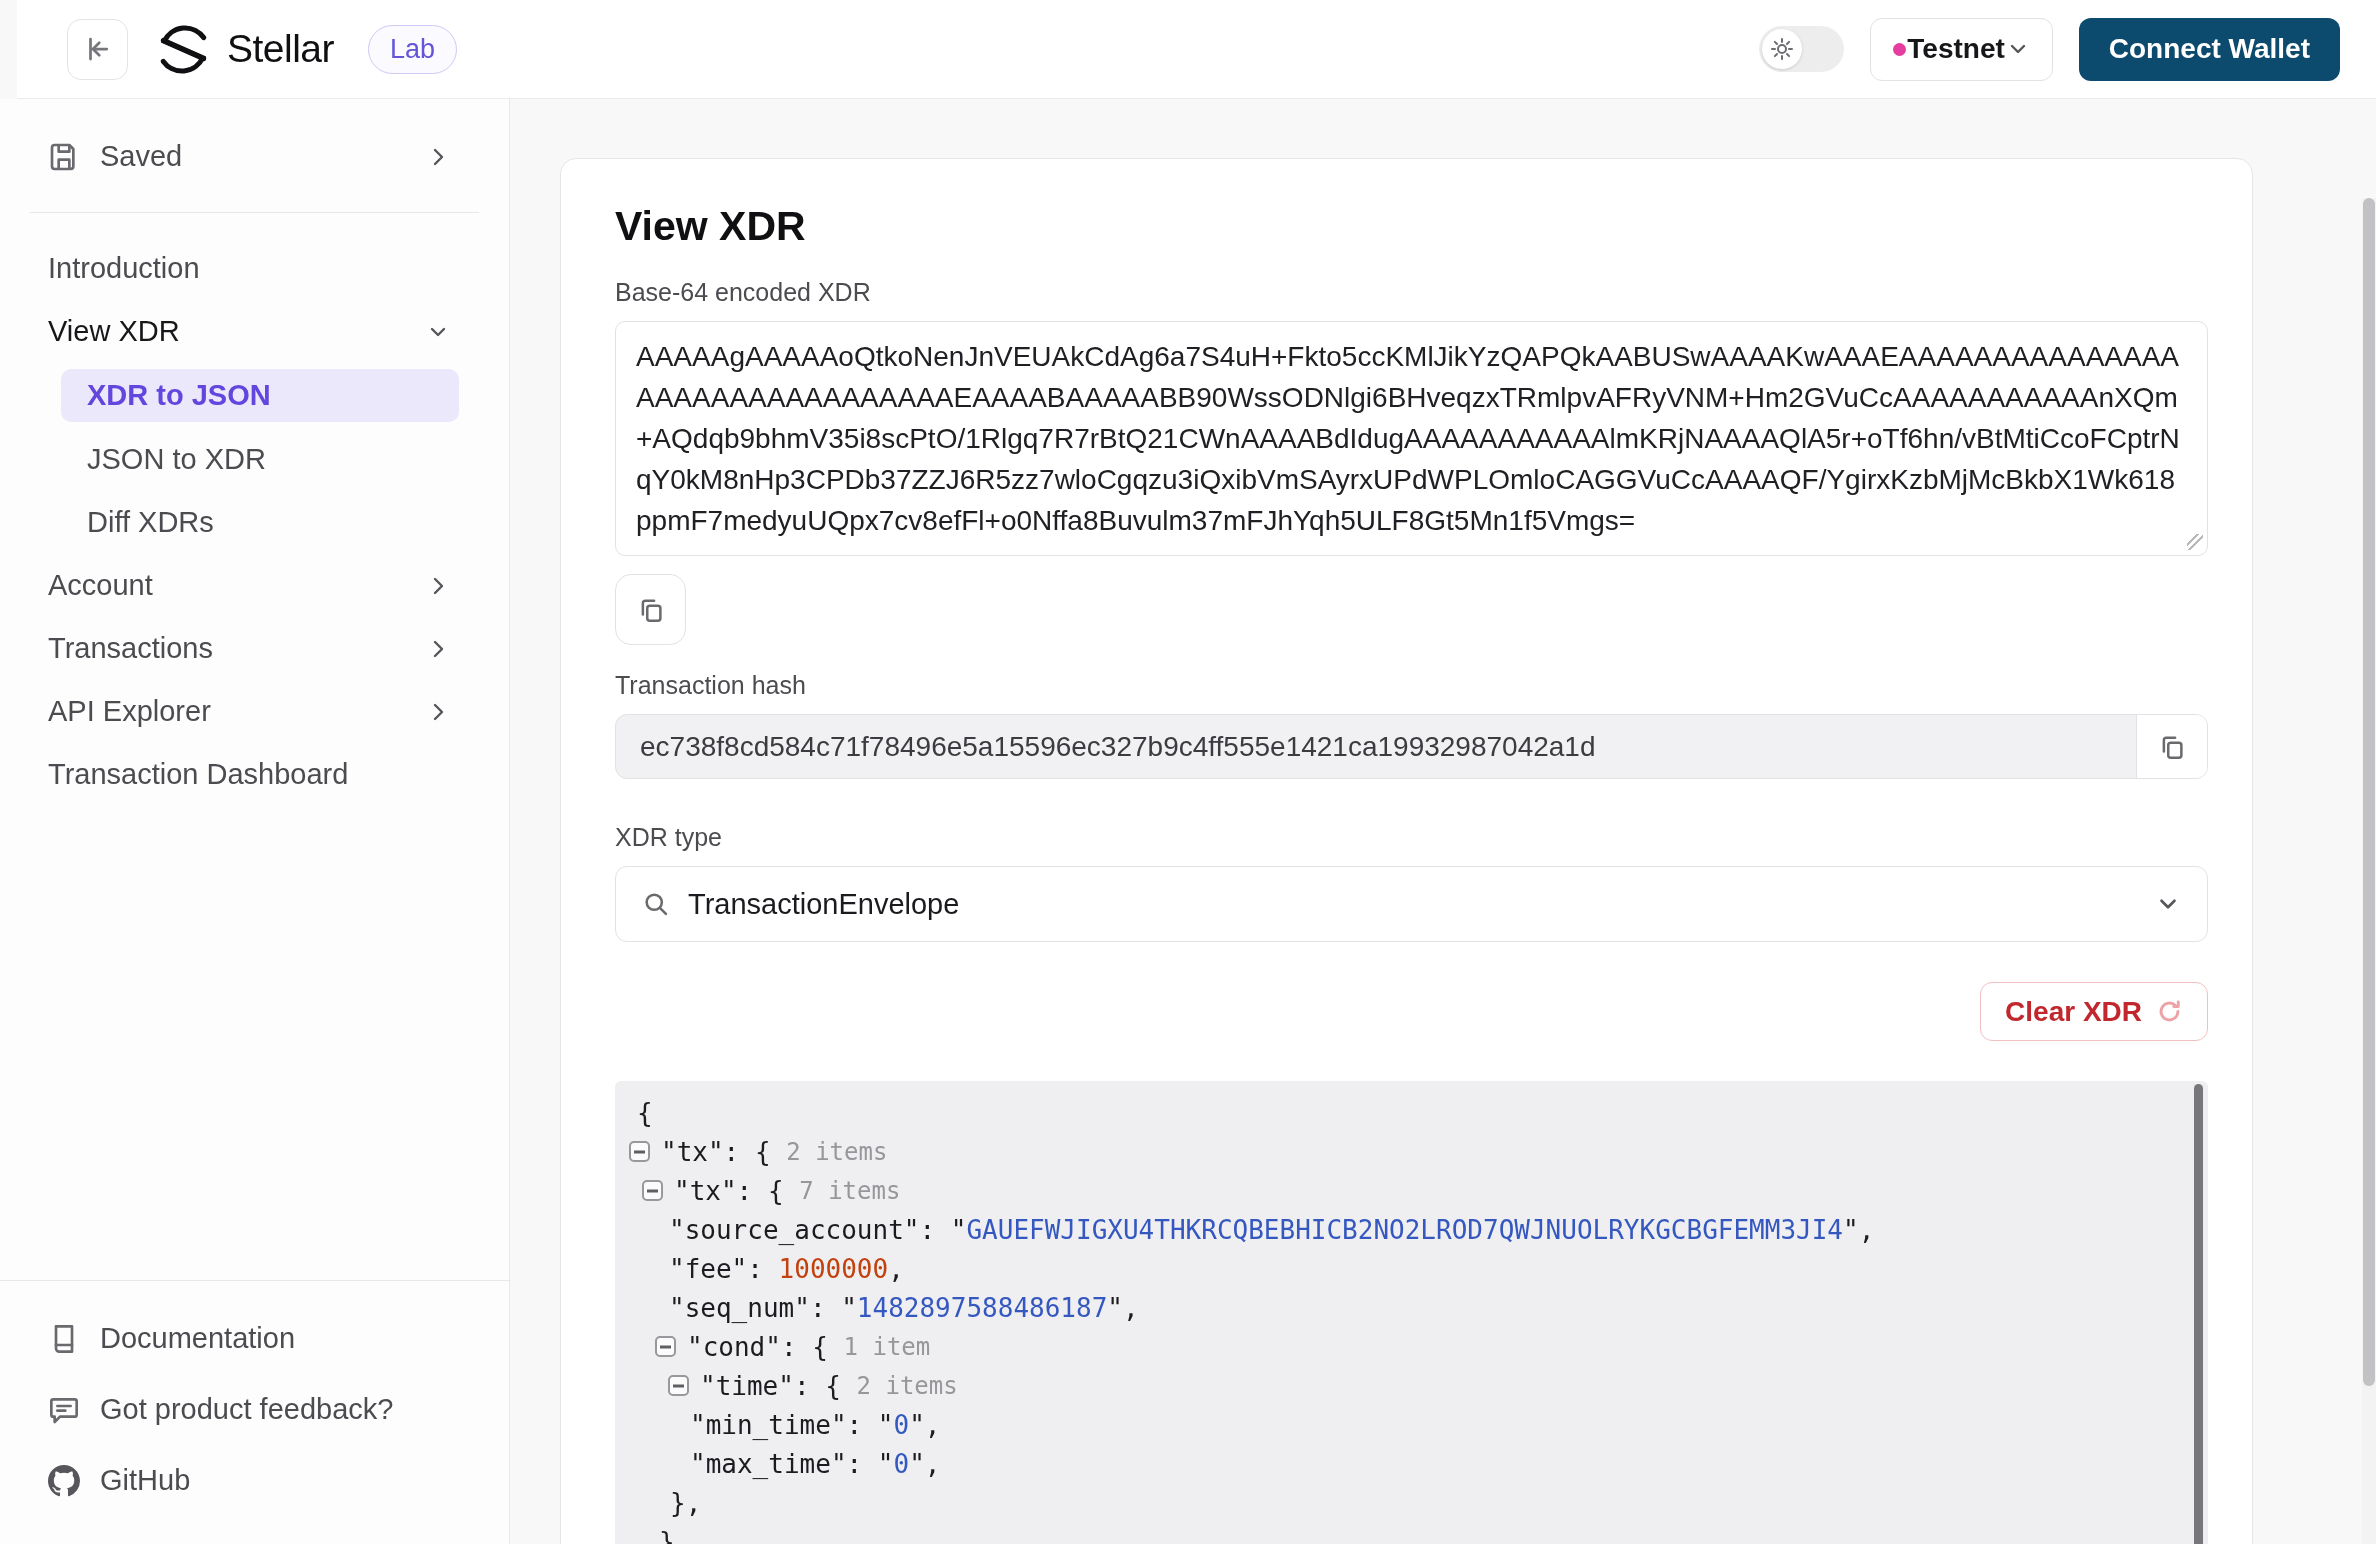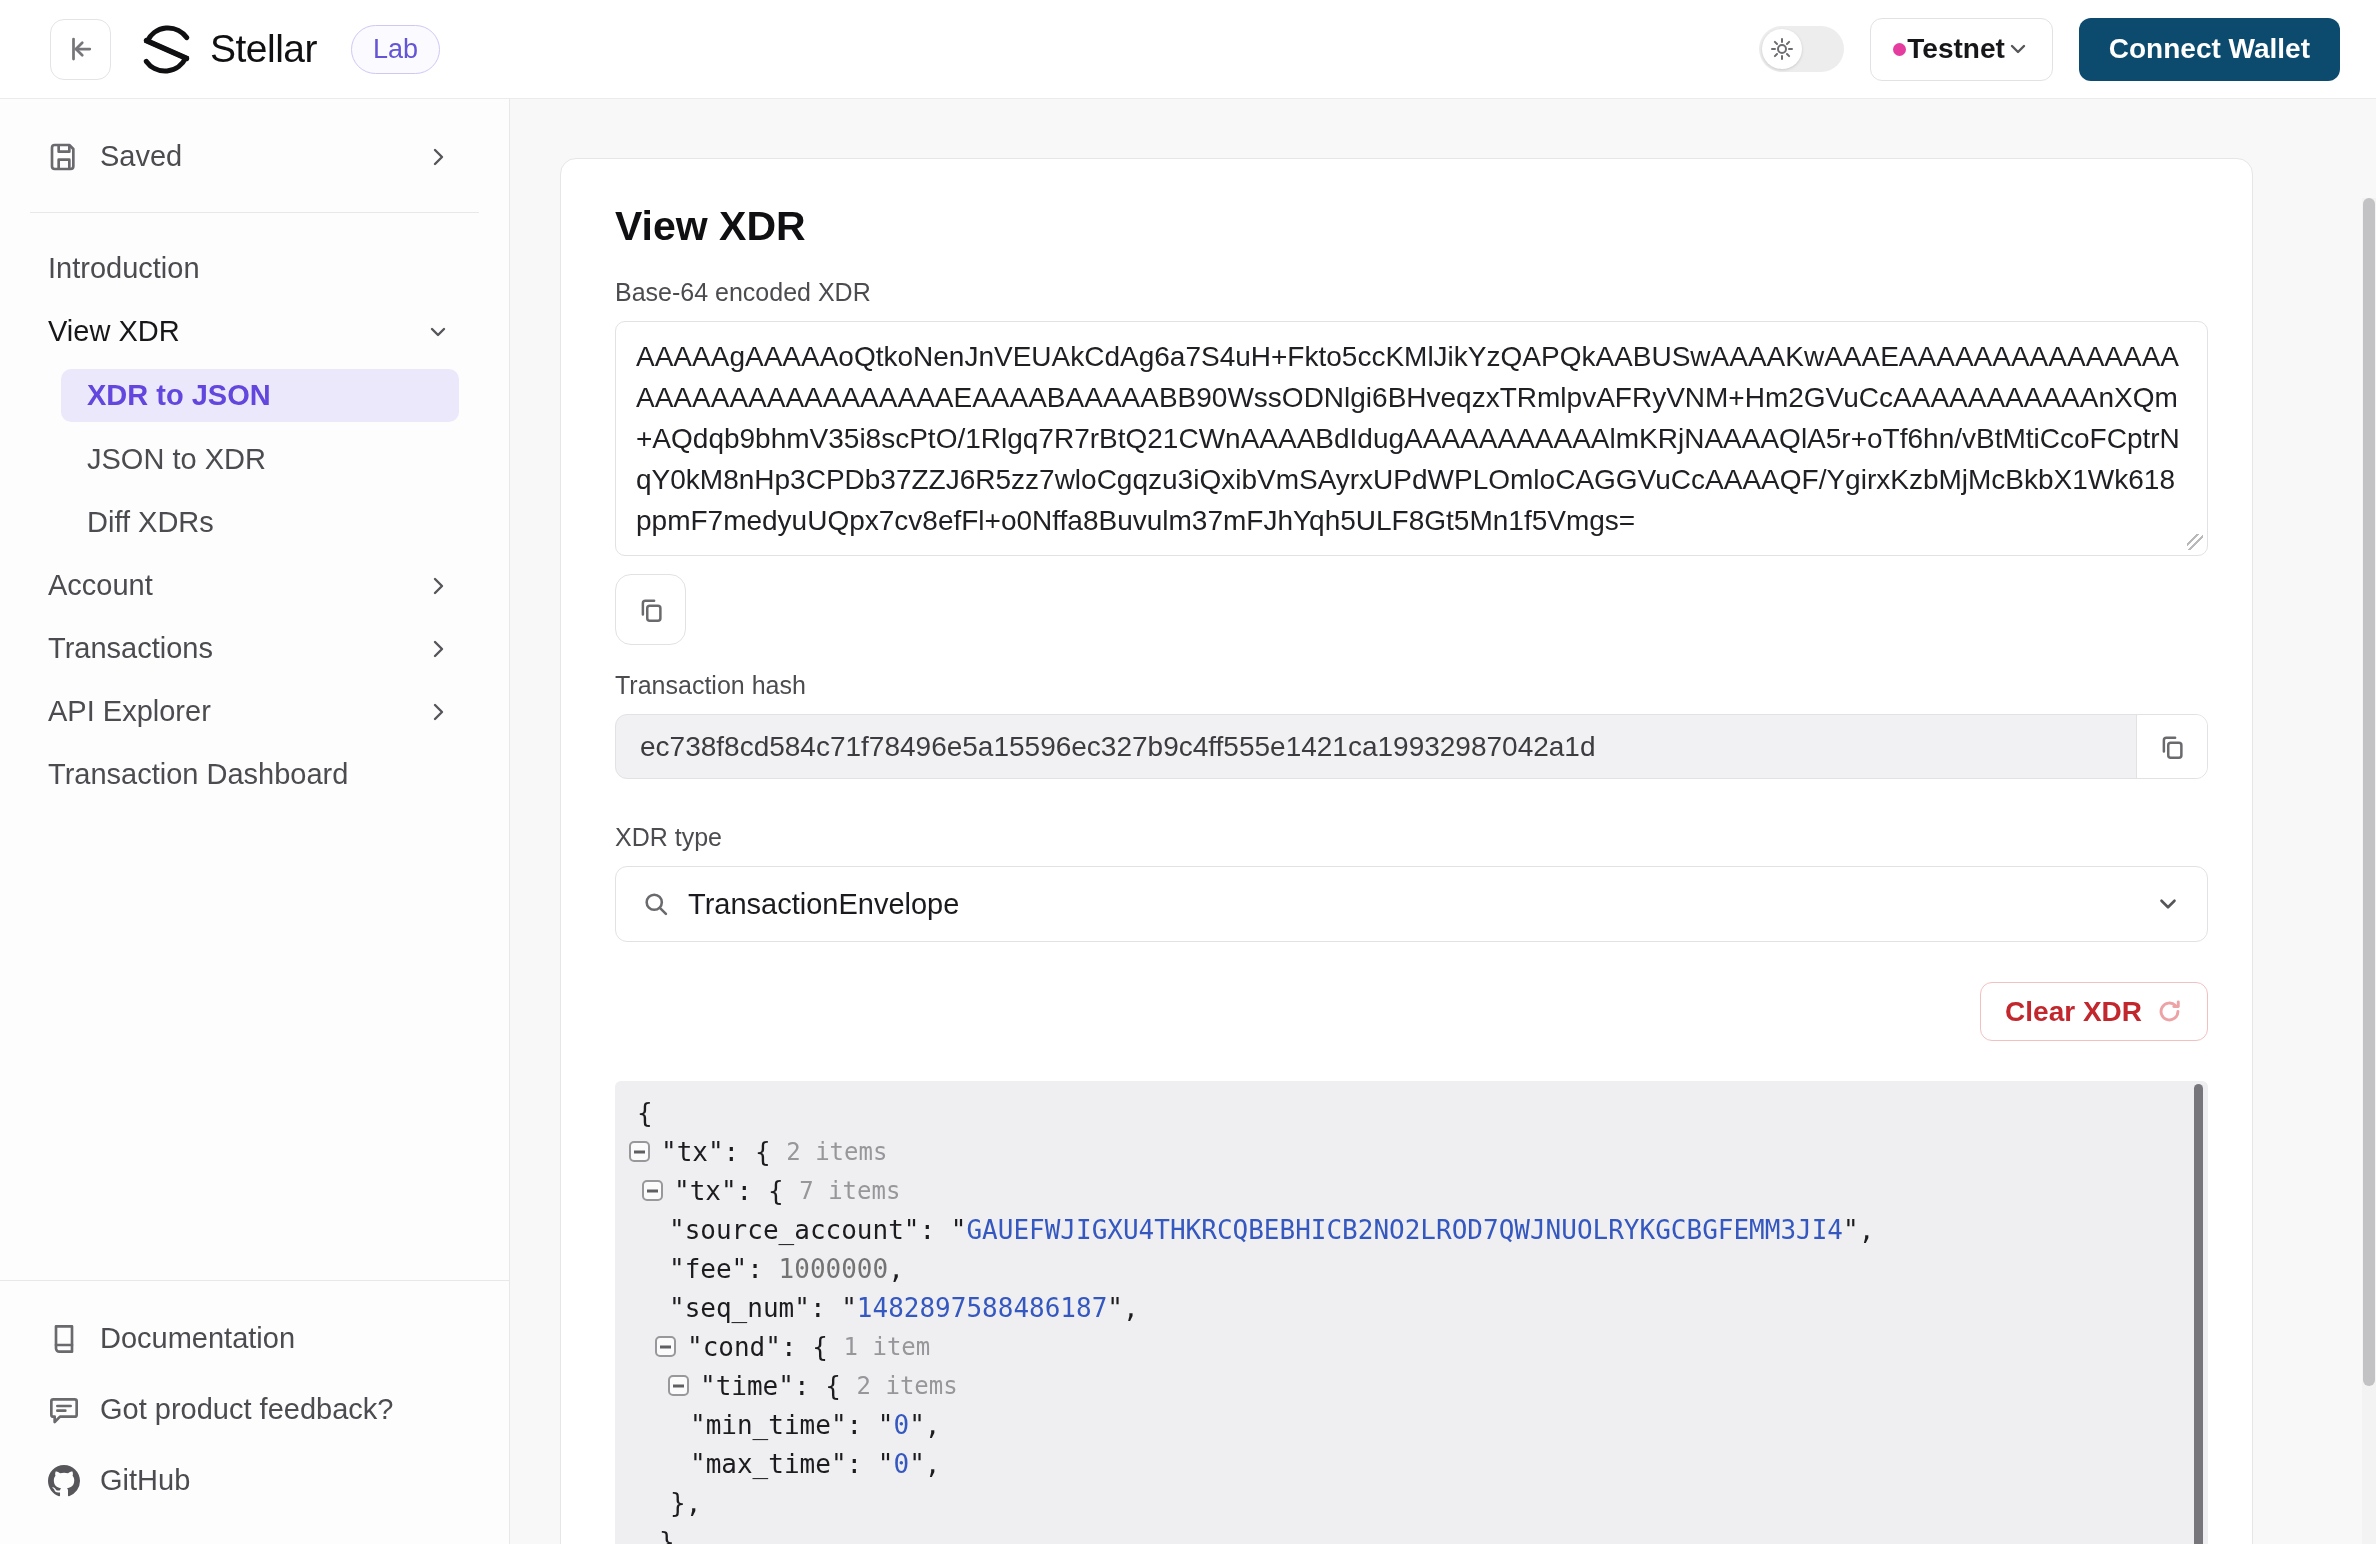--- a/index.html
+++ b/index.html
@@ -2,21 +2,21 @@
 <html><head>
 <meta charset="utf-8">
 <style>
   html,body{margin:0;padding:0;width:2376px;height:1544px;overflow:hidden;background:#f8f8f9;
     font-family:"Liberation Sans",sans-serif;-webkit-font-smoothing:antialiased;}
   *{box-sizing:border-box;}
   svg{display:block;}
 
   
   .header{height:99px;background:#ffffff;border-bottom:1px solid #ebebed;display:flex;
-    align-items:center;justify-content:space-between;padding:0 36px 0 50px;}
+    align-items:center;justify-content:space-between;padding:0 36px 0 50px;margin-left:17px;}
   .h-left{display:flex;align-items:center;gap:28px;}
   .collapse-btn{width:61px;height:61px;border:1px solid #e4e4e6;border-radius:14px;background:#fff;
     display:flex;align-items:center;justify-content:center;cursor:pointer;}
   .collapse-btn svg{width:30px;height:30px;stroke:#77777b;stroke-width:2.2;fill:none;stroke-linecap:round;stroke-linejoin:round;}
   .logo{display:flex;align-items:center;gap:16px;cursor:pointer;}
   .logo svg{width:55px;height:55px;stroke:#101013;stroke-width:5.5;fill:none;stroke-linecap:round;}
   .logo-text{font-size:39px;font-weight:500;color:#101013;letter-spacing:-0.5px;}
   .lab-badge{margin-left:6px;padding:8px 21px;border:1.5px solid #cfc8f5;border-radius:28px;
     color:#6355d6;background:#fbfaff;font-size:27px;font-weight:500;}
   .h-right{display:flex;align-items:center;gap:26px;}
@@ -99,21 +99,21 @@
   
   .json-panel{margin-top:40px;background:#efeff1;border-radius:6px;height:634px;position:relative;
     overflow:hidden;padding:12px 30px 0 8px;font-family:"DejaVu Sans Mono",monospace;font-size:26px;color:#1c1c20;}
   .json-line{height:39px;display:flex;align-items:center;white-space:pre;}
   .jtoggle{width:21px;height:21px;border:2px solid #98989c;border-radius:5px;margin-right:11px;
     position:relative;flex:none;background:#fbfbfc;cursor:pointer;}
   .jtoggle::after{content:"";position:absolute;left:3px;right:3px;top:50%;height:3px;
     transform:translateY(-50%);background:#5f5f63;}
   .jcount{color:#97979b;font-size:24px;}
   .jstr{color:#3558c0;}
-  .jnum{color:#737373;}
+  .jnum{color:#c2410c;}
   .json-scrollbar{position:absolute;top:3px;right:5px;width:9px;height:626px;background:#77777b;
     border-radius:5px;cursor:pointer;}
 
   
   .page-scrollbar{position:absolute;top:99px;right:0;width:14px;height:1445px;background:#f3f3f4;}
   .page-scroll-thumb{position:absolute;top:0;left:1px;width:12px;height:1188px;background:#c2c2c4;
     border-radius:7px;cursor:pointer;}
 </style>
 </head>
 <body>

